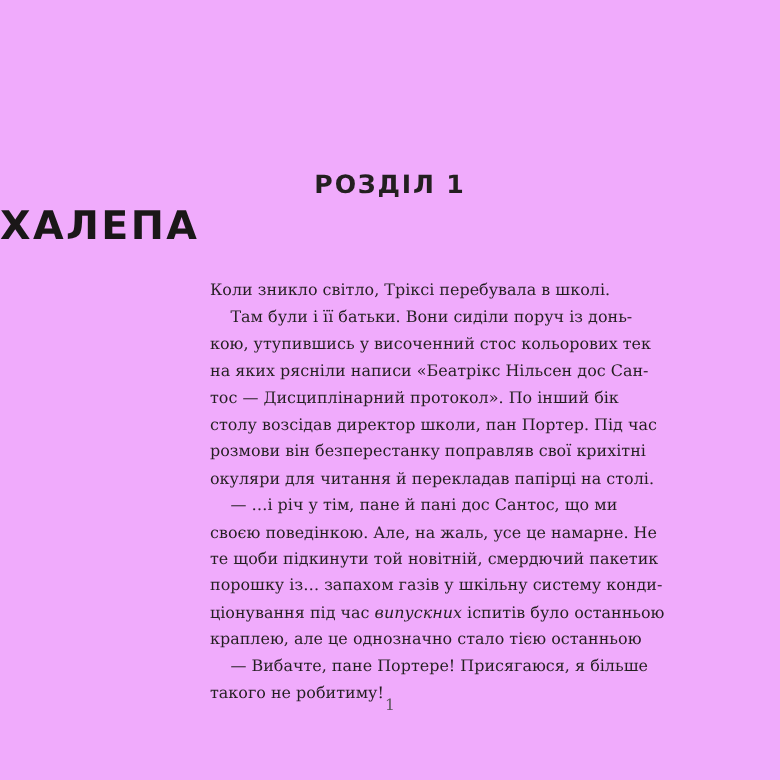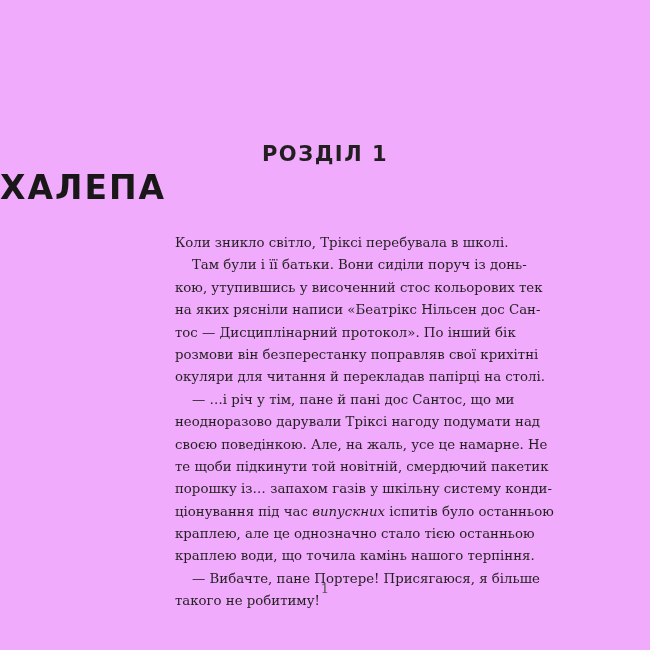--- a/index.html
+++ b/index.html
@@ -85,28 +85,27 @@
 <div class="page">
   <div class="chapter-label">РОЗДІЛ 1</div>
   <div class="chapter-title">ХАЛЕПА</div>
 
   <div class="body-text">
     <span class="line last">Коли зникло світло, Тріксі перебувала в школі.</span>
     <span class="line indent">Там були і її батьки. Вони сиділи поруч із донь-</span>
     <span class="line">кою, утупившись у височенний стос кольорових тек</span>
     <span class="line">на яких рясніли написи «Беатрікс Нільсен дос Сан-</span>
     <span class="line">тос — Дисциплінарний протокол». По інший бік</span>
+    <span class="line">столу возсідав директор школи, пан Портер. Під час</span>
     <span class="line">розмови він безперестанку поправляв свої крихітні</span>
     <span class="line last">окуляри для читання й перекладав папірці на столі.</span>
     <span class="line indent">— …і річ у тім, пане й пані дос Сантос, що ми</span>
-    <span class="line">неодноразово дарували Тріксі нагоду подумати над</span>
     <span class="line">своєю поведінкою. Але, на жаль, усе це намарне. Не</span>
     <span class="line">те щоби підкинути той новітній, смердючий пакетик</span>
     <span class="line">порошку із… запахом газів у шкільну систему конди-</span>
     <span class="line"><span>ціонування під час </span><em>випускних</em><span> іспитів було останньою</span></span>
     <span class="line">краплею, але це однозначно стало тією останньою</span>
-    <span class="line last">краплею води, що точила камінь нашого терпіння.</span>
     <span class="line indent">— Вибачте, пане Портере! Присягаюся, я більше</span>
     <span class="line last">такого не робитиму!</span>
   </div>
 
   <div class="page-number">1</div>
 </div>
 
 </body></html>

